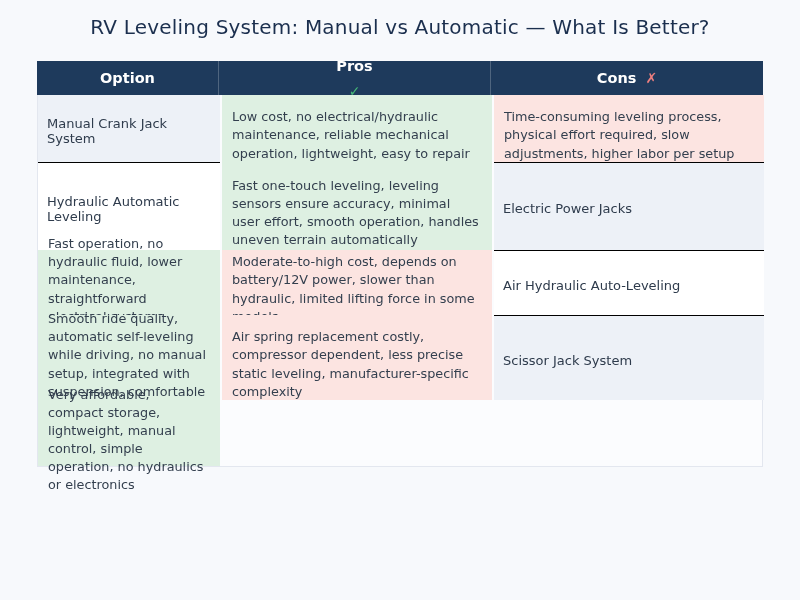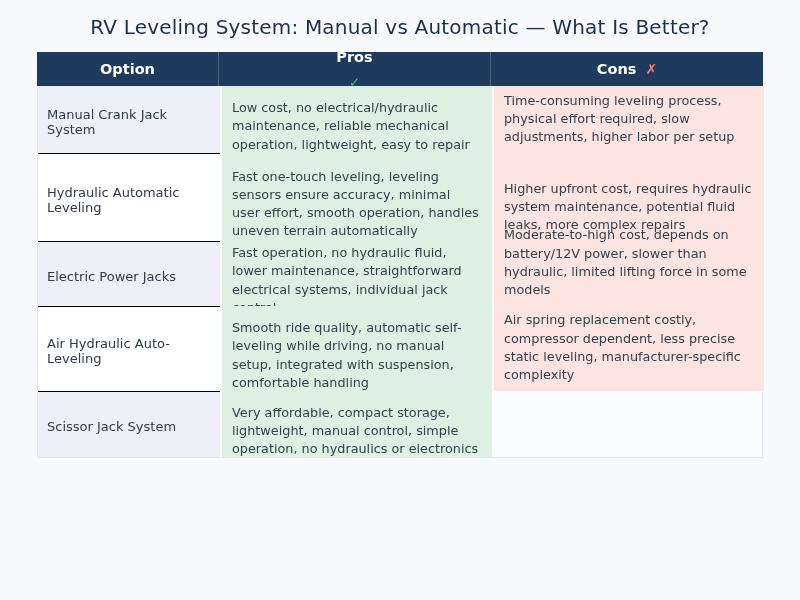--- a/index.html
+++ b/index.html
@@ -13,21 +13,21 @@
 
   .page-title {
     position: absolute; top: 15px; left: 0; width: 800px;
     text-align: center;
     font-size: 20px; font-weight: normal;
     color: #1b2f4e;
     letter-spacing: 0.2px;
   }
 
   .table-wrap {
-    position: absolute; left: 37px; top: 52px; width: 726px;
+    position: absolute; left: 37px; top: 61px; width: 726px;
   }
 
   
   .thead {
     display: flex;
     height: 34px;
     background: #1e3a5c;
   }
   .th {
     display: flex; align-items: center; justify-content: center;
@@ -61,21 +61,21 @@
   .cell-option + * { }
   .row-sep { border-top: 1px solid #000000; }
 
   .cell-pros, .cell-cons {
     display: flex; align-items: center;
     padding: 21px 12px 7px 10px;
     font-size: 12.8px; line-height: 1.42;
     color: #333f4e;
   }
   .cell-pros { background: #def0e2; }
-  .cell-cons { background: #fce4e1; align-items: flex-end; }
+  .cell-cons { background: #fce4e1; }
 </style>
 </head>
 <body>
 
 <div class="page">
 
   <div class="page-title">RV Leveling System: Manual vs Automatic — What Is Better?</div>
 
   <div class="table-wrap">
 
@@ -104,23 +104,20 @@
       <div class="cell-cons">
         <span>Time-consuming leveling process, physical effort required, slow adjustments, higher labor per setup</span>
       </div>
 
       <div class="cell-option row-sep">
         <span>Hydraulic Automatic Leveling</span>
       </div>
       <div class="cell-pros">
         <span>Fast one-touch leveling, leveling sensors ensure accuracy, minimal user effort, smooth operation, handles uneven terrain automatically</span>
       </div>
-      <div class="cell-cons">
-        <span>Higher upfront cost, requires hydraulic system maintenance, potential fluid leaks, more complex repairs</span>
-      </div>
 
       <div class="cell-option alt row-sep">
         <span>Electric Power Jacks</span>
       </div>
       <div class="cell-pros">
         <span>Fast operation, no hydraulic fluid, lower maintenance, straightforward electrical systems, individual jack control</span>
       </div>
       <div class="cell-cons">
         <span>Moderate-to-high cost, depends on battery/12V power, slower than hydraulic, limited lifting force in some models</span>
       </div>

